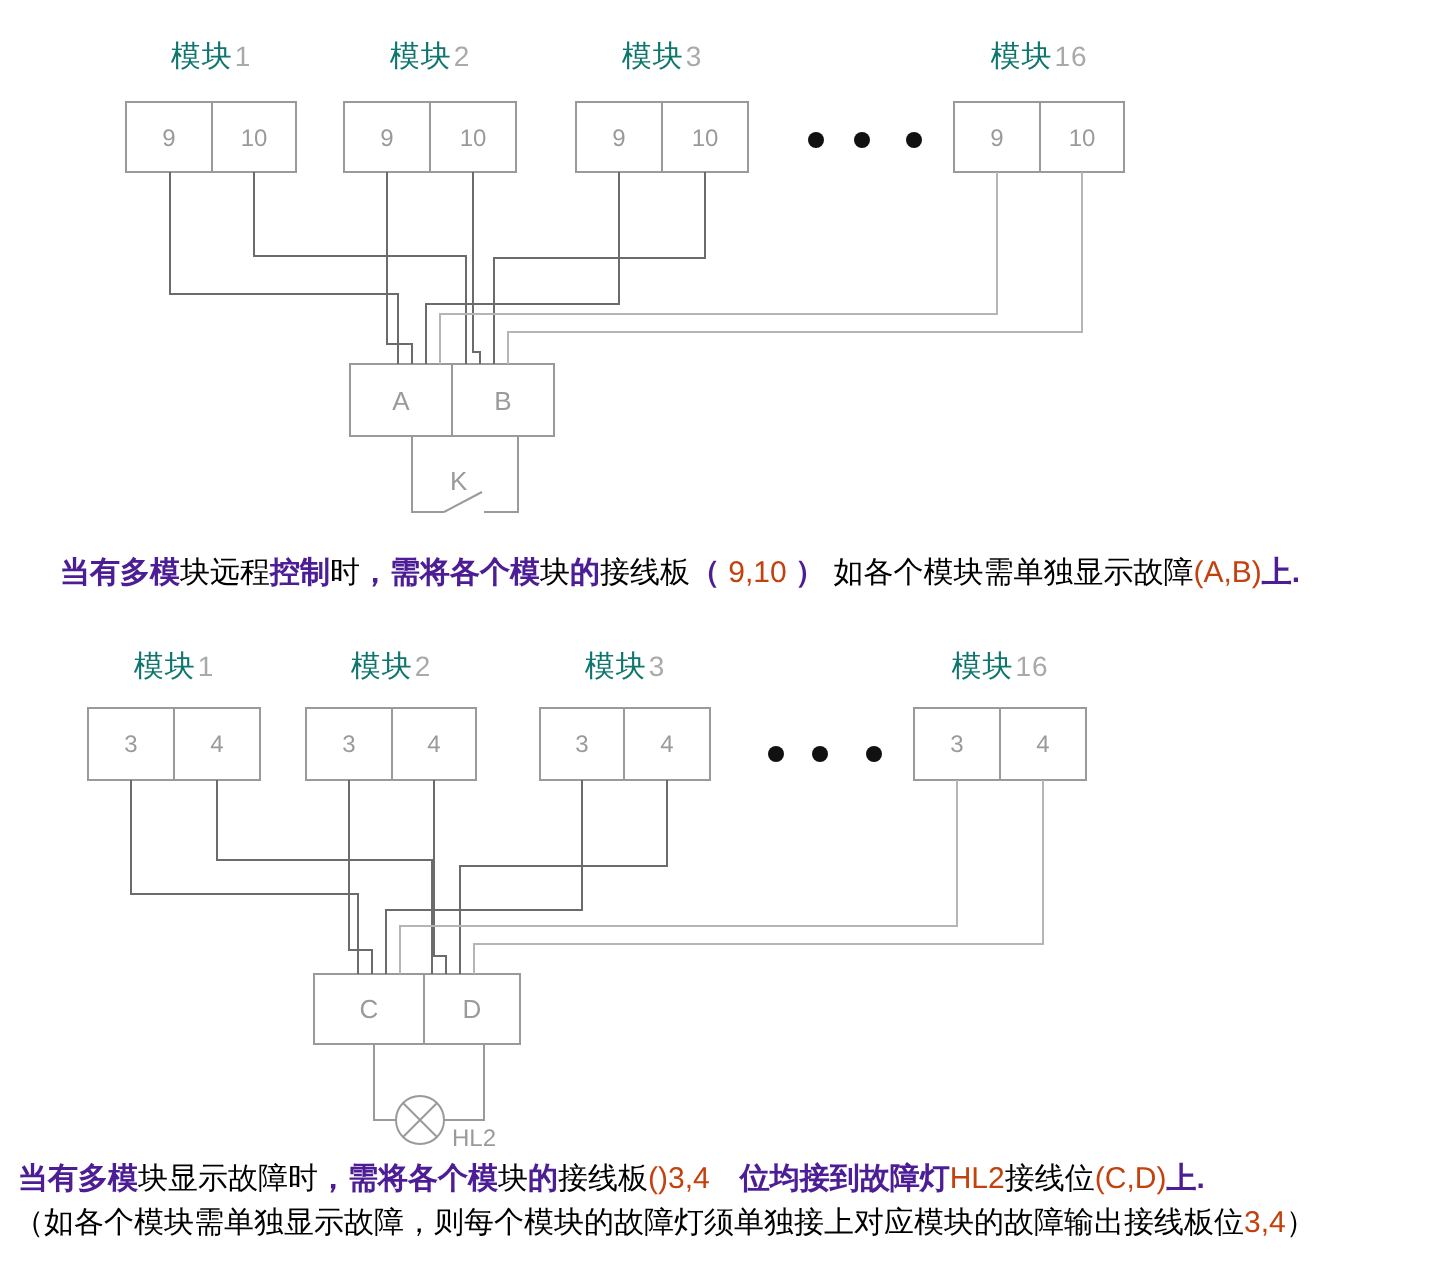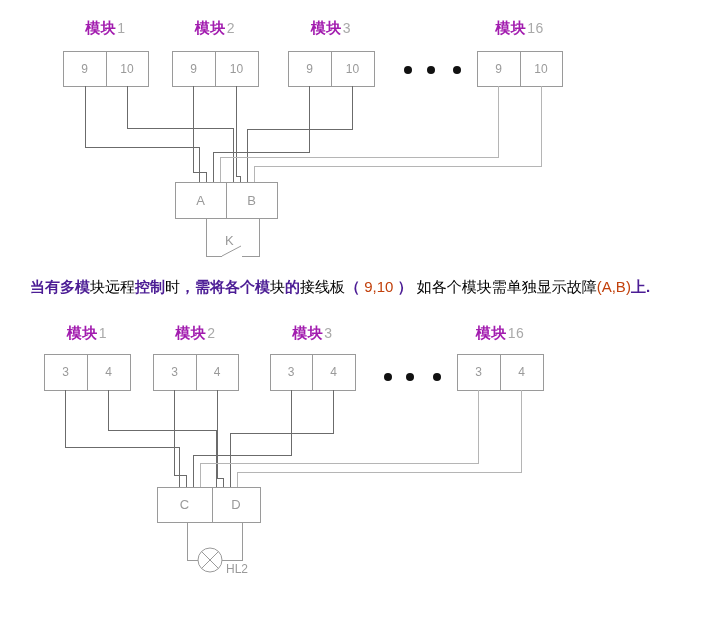--- a/index.html
+++ b/index.html
@@ -6,21 +6,21 @@
   .canvas{
     position:relative;width:723px;height:633px;background:#ffffff;overflow:hidden;
     font-family:"Liberation Sans","DejaVu Sans",sans-serif;
   }
   .canvas svg{position:absolute;left:0;top:0;}
   
   .mod-label{
     position:absolute;height:16px;display:flex;align-items:center;justify-content:center;
     font-size:15px;letter-spacing:.5px;white-space:nowrap;
   }
-  .mod-label .cn{font-weight:bold;color:#a21caf;}
+  .mod-label .cn{font-weight:normal;color:#0f766e;}
   .mod-label .num{font-weight:normal;color:#a9a9a9;font-size:14px;margin-left:1px;}
   
   .cell-num{
     position:absolute;display:flex;align-items:center;justify-content:center;
     color:#9a9a9a;font-size:12px;
   }
   .junction-letter{font-size:13px;color:#9a9a9a;}
   .sym-label{position:absolute;color:#9a9a9a;font-size:13px;white-space:nowrap;}
   
   .caption{position:absolute;font-size:15px;line-height:19px;white-space:nowrap;}
@@ -167,14 +167,20 @@
   <div class="cell-num" style="left:196px;top:354px;width:42px;height:36px;">4</div>
   <div class="cell-num" style="left:270px;top:354px;width:42px;height:36px;">3</div>
   <div class="cell-num" style="left:312px;top:354px;width:43px;height:36px;">4</div>
   <div class="cell-num" style="left:457px;top:354px;width:43px;height:36px;">3</div>
   <div class="cell-num" style="left:500px;top:354px;width:43px;height:36px;">4</div>
 
   <div class="cell-num junction-letter" style="left:157px;top:487px;width:55px;height:35px;">C</div>
   <div class="cell-num junction-letter" style="left:212px;top:487px;width:48px;height:35px;">D</div>
   <div class="sym-label" style="left:226px;top:562px;font-size:12px;">HL2</div>
 
+  <div class="caption" style="left:9px;top:580px;">
+    <span class="b">当有多模</span><span class="g">块显示故障时</span><span class="b">，需将各个模</span><span class="g">块</span><span class="b">的</span><span class="g">接线板</span><span class="gl">()3,4</span><span class="g">　</span><span class="b">位均接到故障灯</span><span class="gl">HL2</span><span class="g">接线位</span><span class="gl">(C,D)</span><span class="b">上.</span>
+  </div>
+  <div class="caption" style="left:7px;top:602px;">
+    <span class="g">（如各个模块需单独显示故障，则每个模块的故障灯须单独接上对应模块的故障输出接线板位</span><span class="gl">3,4</span><span class="g">）</span>
+  </div>
 
 </div>
 
 </body></html>

